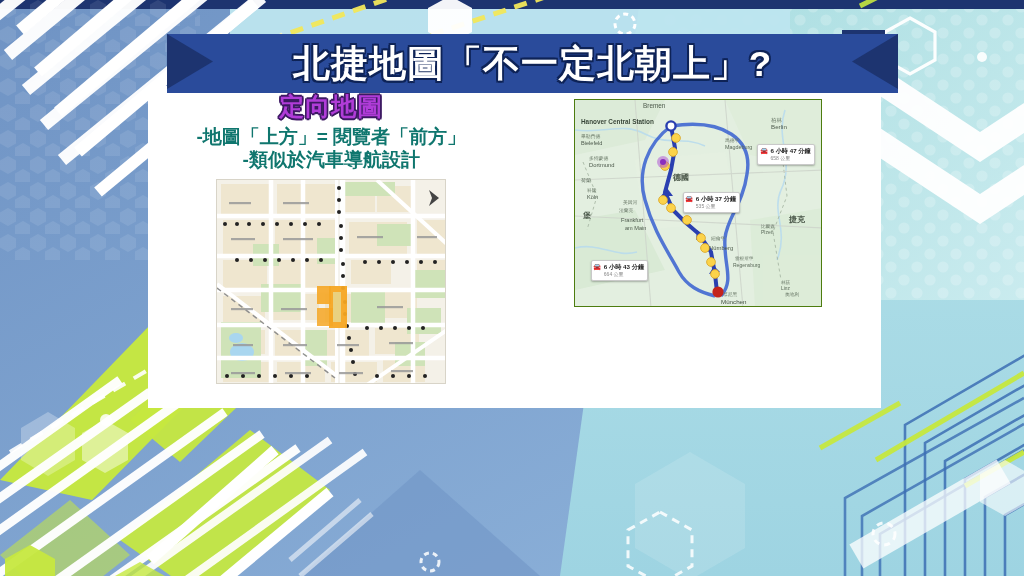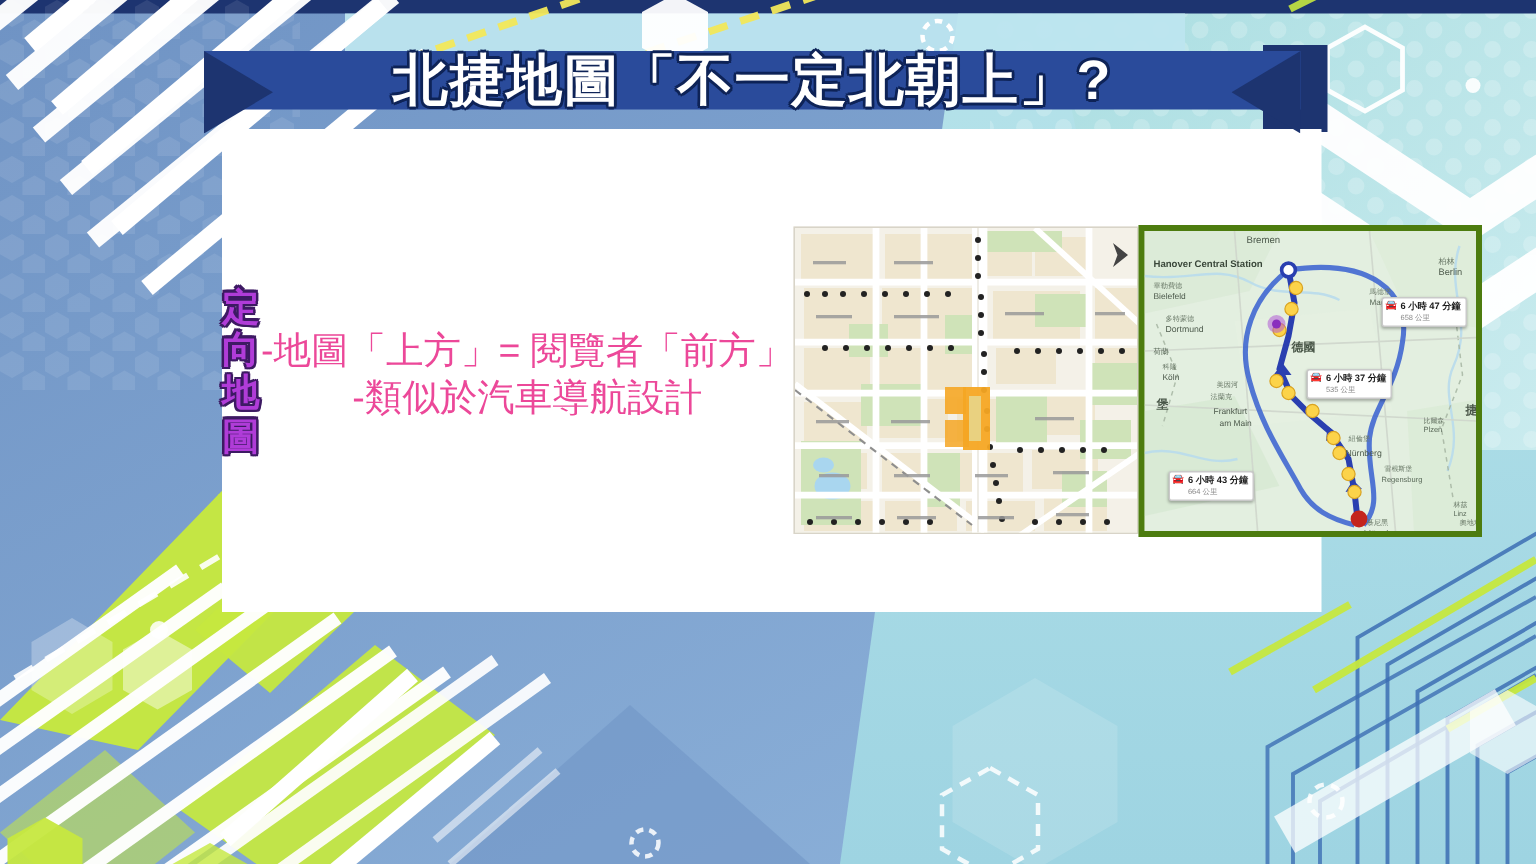--- a/index.html
+++ b/index.html
@@ -10,24 +10,25 @@
     background:#8fb0d6;
     position:relative;
   }
 
   
   #bg { position:absolute; inset:0; overflow:hidden; }
   #bg svg { position:absolute; inset:0; width:1024px; height:576px; display:block; }
 
   
   .title-banner{
-    position:absolute; left:136px; top:34px; width:731px; height:39px;
+    position:absolute; left:167px; top:34px; width:731px; height:59px;
     background:#2a4b9b;
     display:flex; align-items:center; justify-content:center;
     z-index:20;
+    font-family:Liberation Mono, monospace;
   }
   .title-banner::before,
   .title-banner::after{
     content:""; position:absolute; top:0; width:46px; height:55px;
     background:#1d3470;
   }
   .title-banner::before{ left:0;  clip-path:polygon(0 0,100% 50%,0 100%); }
   .title-banner::after { right:0; clip-path:polygon(100% 0,0 50%,100% 100%); }
   .title-inner{ position:relative; z-index:2; }
   .title-text{
@@ -41,47 +42,47 @@
   }
 
   
   .card{
     position:absolute; left:148px; top:86px; width:733px; height:322px;
     background:#ffffff; z-index:10;
     display:flex;
   }
   .col{
     flex:1 1 50%;
-    display:flex; flex-direction:row; align-items:center;
+    display:flex; flex-direction:column; align-items:center;
     padding-top:6px;
   }
 
   .col-head{
     font-size:25px; font-weight:700; color:#b03cd8;
     letter-spacing:1px; line-height:1.15;
     text-shadow:
       -1.4px -1.4px 0 #3d1a63, 1.4px -1.4px 0 #3d1a63,
       -1.4px  1.4px 0 #3d1a63, 1.4px  1.4px 0 #3d1a63,
        0 -1.6px 0 #3d1a63, 0 1.6px 0 #3d1a63,
       -1.6px 0 0 #3d1a63, 1.6px 0 0 #3d1a63;
     margin-bottom:4px;
   }
   .bullets{ text-align:center; }
   .bullet{
-    font-size:25px; font-weight:400; color:#ec4899; line-height:1.24;
+    font-size:19px; font-weight:700; color:#0f766e; line-height:1.24;
     white-space:nowrap;
     text-shadow: .7px .7px 0 #fff, -.7px .7px 0 #fff, .7px -.7px 0 #fff, -.7px -.7px 0 #fff;
   }
 
   
   .map-wrap{ margin-top:7px; }
   .map-left { width:230px; height:205px; position:relative; overflow:hidden;
               background:#f2efe6; border:1px solid #d8d4c8; }
-  .map-right{ width:229px; height:208px; position:relative; overflow:hidden;
-              background:#dcecd9; border:4px solid #4d7c0f; }
+  .map-right{ width:248px; height:208px; position:relative; overflow:hidden;
+              background:#dcecd9; border:1px solid #4d7c0f; }
   .map-left svg, .map-right svg{ display:block; }
 
   
   .chip{
     position:absolute; background:#fff; border:1px solid #c9c9c9;
     border-radius:2px; padding:2px 3px 2px 2px;
     display:flex; align-items:flex-start; gap:2px;
     box-shadow:0 1px 2px rgba(0,0,0,.28);
     font-size:6.2px; line-height:1.15; color:#222; white-space:nowrap;
   }

